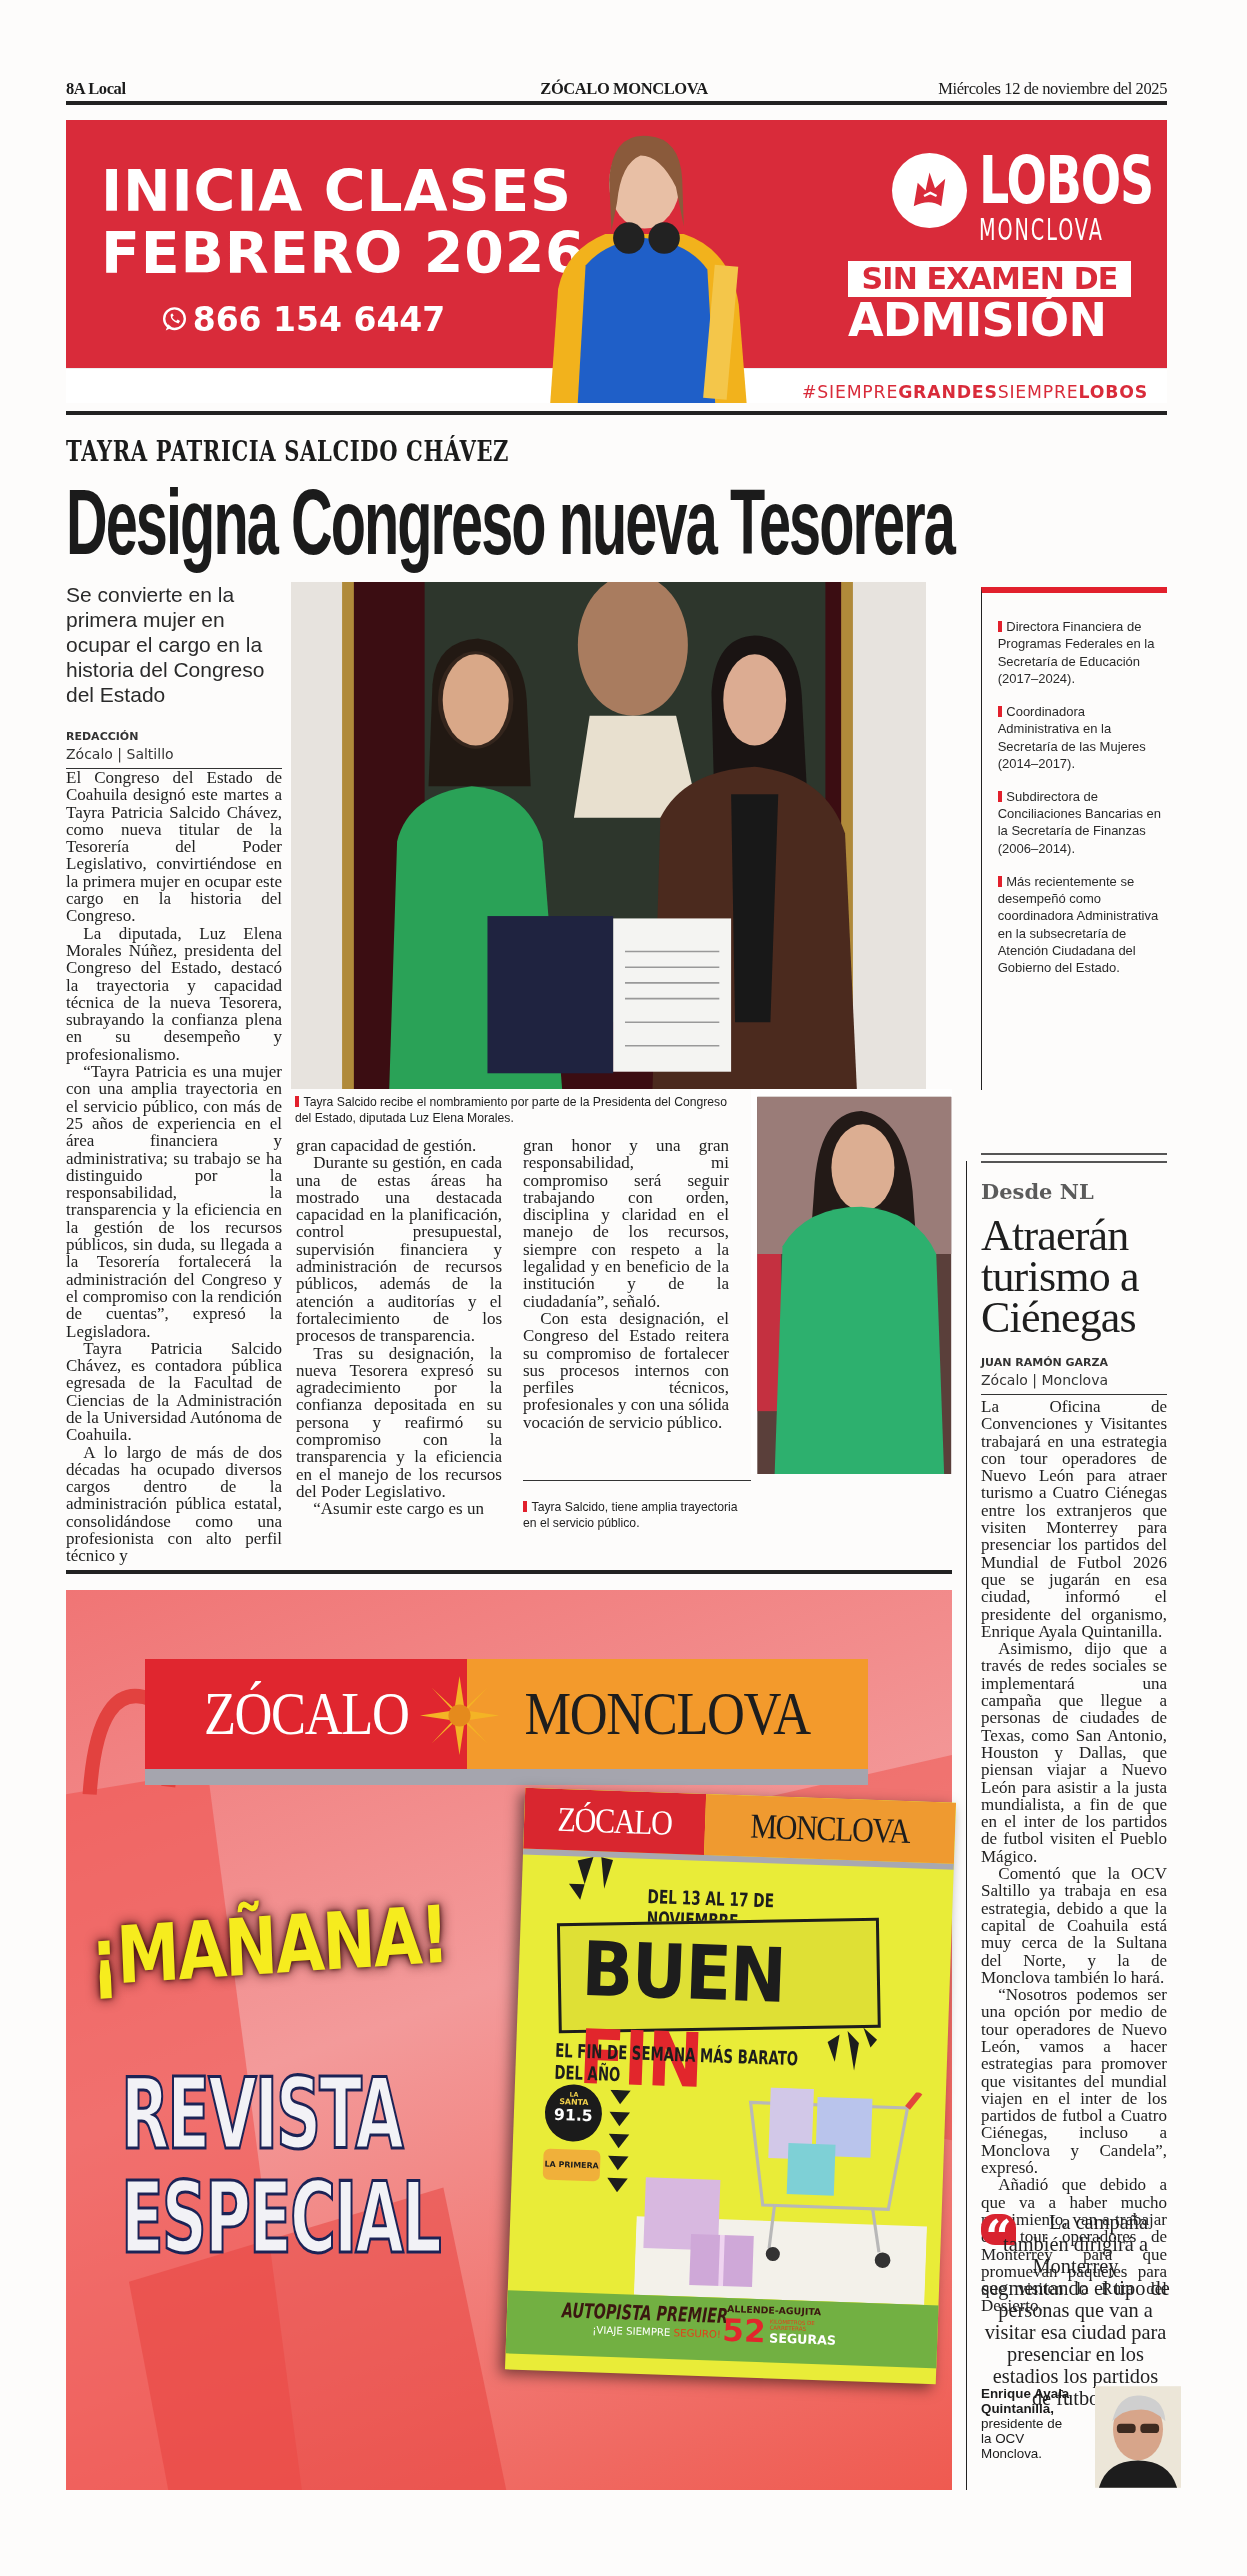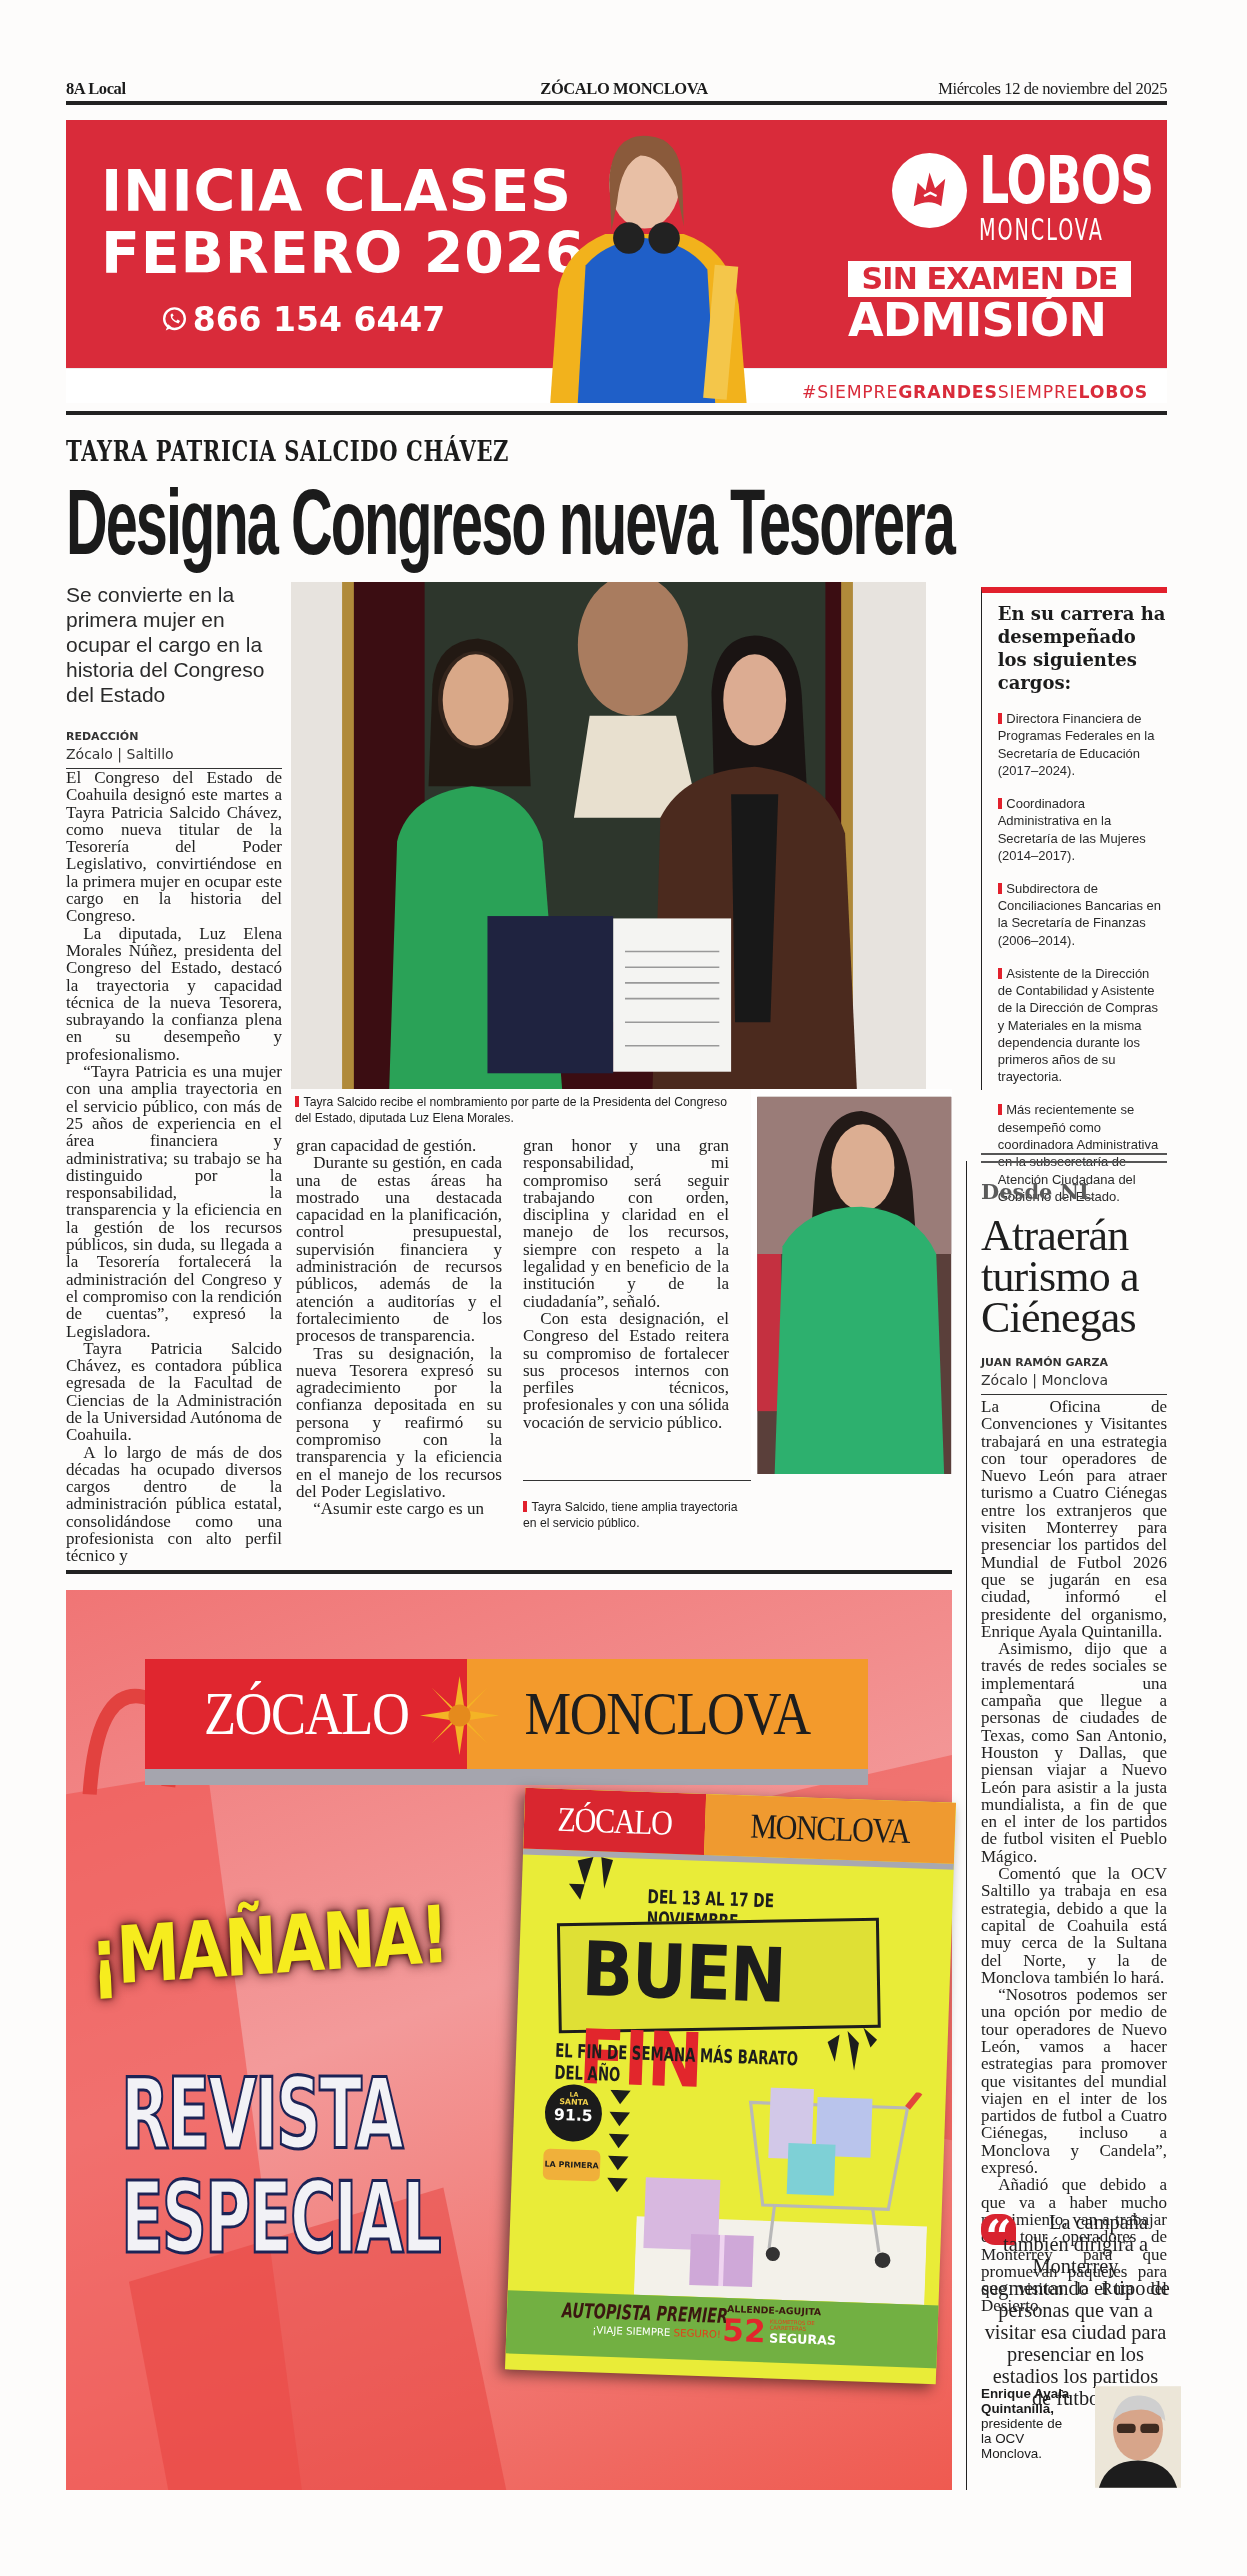--- a/index.html
+++ b/index.html
@@ -182,25 +182,23 @@
   <p>“Asumir este cargo es un</p>
 </div>
 
 <div class="abs body-col" style="left:523px;top:1137px;width:206px;">
   <p class="first">gran honor y una gran responsabilidad, mi compromiso será seguir trabajando con orden, disciplina y claridad en el manejo de los recursos, siempre con respeto a la legalidad y en beneficio de la institución y de la ciudadanía”, señaló.</p>
   <p>Con esta designación, el Congreso del Estado reitera su compromiso de fortalecer sus procesos internos con perfiles técnicos, profesionales y con una sólida vocación de servicio público.</p>
 </div>
 
 <div class="abs side-box">
   <div style="padding:9.4px 0 0 15.7px;">
-    <div class="side-title">En su carrera ha desempeñado los siguientes cargos:</div>
     <div class="side-item"><span class="side-marker"></span><span>Directora Financiera de Programas Federales en la Secretaría de Educación (2017–2024).</span></div>
     <div class="side-item"><span class="side-marker"></span><span>Coordinadora Administrativa en la Secretaría de las Mujeres (2014–2017).</span></div>
     <div class="side-item"><span class="side-marker"></span><span>Subdirectora de Conciliaciones Bancarias en la Secretaría de Finanzas (2006–2014).</span></div>
-    <div class="side-item"><span class="side-marker"></span><span>Asistente de la Dirección de Contabilidad y Asistente de la Dirección de Compras y Materiales en la misma dependencia durante los primeros años de su trayectoria.</span></div>
     <div class="side-item"><span class="side-marker"></span><span>Más recientemente se desempeñó como coordinadora Administrativa en la subsecretaría de Atención Ciudadana del Gobierno del Estado.</span></div>
   </div>
 </div>
 
 <div class="abs" style="left:981px;top:1153px;width:186px;height:1.6px;background:#555;"></div>
 <div class="abs" style="left:966px;top:1161px;width:0.8px;height:1329px;background:#222;"></div>
 <div class="abs" style="left:981px;top:1161px;width:186px;height:1.6px;background:#555;"></div>
 <div class="abs desde-kicker" style="left:981px;top:1179px;">Desde NL</div>
 <div class="abs desde-head" style="left:981px;top:1215px;width:189px;">Atraerán turismo a Ciénegas</div>
 <div class="abs" style="left:981px;top:1356px;width:186px;">

